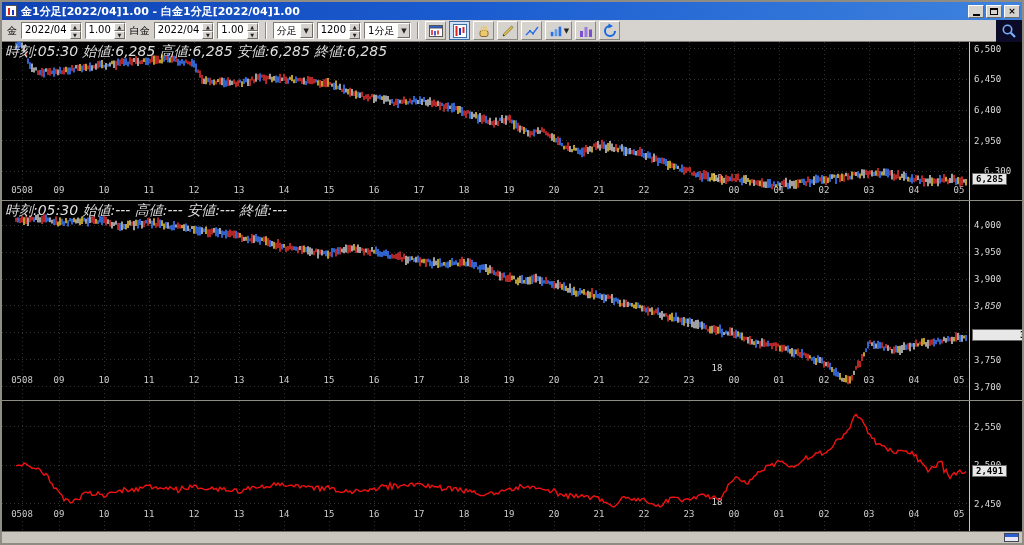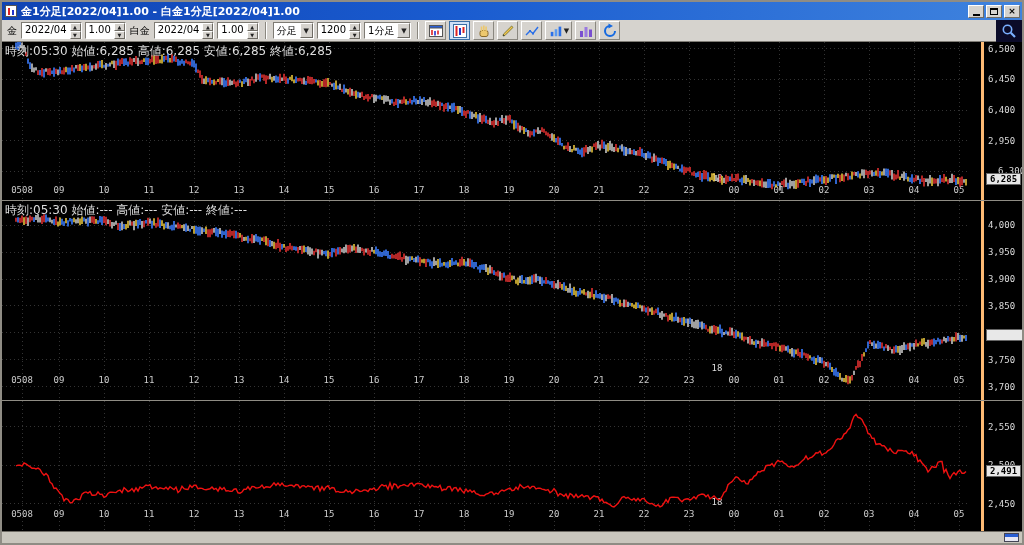--- a/index.html
+++ b/index.html
@@ -41,26 +41,26 @@
   .zoomcell { width:26px; height:22px; flex:0 0 26px; background:#0b0b28; display:flex; align-items:center; justify-content:center; }
 
   
   .charts { flex:1 1 auto; display:flex; flex-direction:column; background:#000; position:relative; }
   .panel { position:relative; background:#000; }
   .panel.p1 { height:158px; }
   .panel.p2 { height:200px; border-top:1px solid #8f8c84; }
   .panel.p3 { height:131px; border-top:1px solid #8f8c84; }
   .plot { position:absolute; left:0; top:0; bottom:0; right:53px; }
   .plot svg { width:100%; height:100%; display:block; }
-  .axis { position:absolute; right:0; top:0; bottom:0; width:41px; background:#000; border-left:3px solid #fdba74; }
+  .axis { position:absolute; right:0; top:0; bottom:0; width:53px; background:#000; border-left:1px solid #fdba74; }
   .axlabel { position:absolute; left:4px; color:#ddd; font-size:9px; font-family:"DejaVu Sans Mono",monospace; }
   .curtag { position:absolute; left:2px; background:#e8e8e8; color:#000; font-size:9px; font-weight:bold;
             font-family:"DejaVu Sans Mono",monospace; padding:0 3px; border:1px solid #666; }
-  .info { position:absolute; top:1px; left:3px; color:#ddd; font-size:12px; white-space:nowrap;
-          font-family:"DejaVu Sans",sans-serif; }
+  .info { position:absolute; top:1px; left:3px; color:#ddd; font-size:14px; white-space:nowrap;
+          font-family:"DejaVu Sans",sans-serif;font-style:italic; }
   svg text { font-family:"DejaVu Sans Mono",monospace; }
 
   
   .bottomstrip { height:12px; flex:0 0 12px; background:#c9c6bd; border-top:1px solid #6e6b64;
                  display:flex; align-items:center; justify-content:flex-end; padding-right:3px; }
   .stripicon { width:15px; height:9px; background:#e8e8f4; border:1px solid #445; position:relative; }
   .stripicon i { position:absolute; left:0; top:0; right:0; height:3px; background:#2a5fd4; }
 </style>
 </head>
 <body>
@@ -1277,21 +1277,21 @@
             <line x1="960" y1="133.9" x2="960" y2="140.7" stroke="#c8c8c8" stroke-width="1.6"></line>
             <line x1="962" y1="134.4" x2="962" y2="137.5" stroke="#e8c43a" stroke-width="1.6"></line>
             <line x1="964" y1="133.9" x2="964" y2="140.0" stroke="#3b7dff" stroke-width="1.6"></line>
           </svg>
         <div class="info">時刻:05:30 始値:--- 高値:--- 安値:--- 終値:---</div>
       </div>
       <div class="axis" id="axis-plat">
           <div class="axlabel" style="top: 19px;">4,000</div>
           <div class="axlabel" style="top: 46px;">3,950</div>
           <div class="axlabel" style="top: 73px;">3,900</div>
-          <div class="axlabel" style="top: 100px;">3,850</div>
+          <div class="axlabel" style="top: 100px; font-style: italic;">3,850</div>
           <div class="axlabel" style="top: 127px;">3,800</div>
           <div class="axlabel" style="top: 154px;">3,750</div>
           <div class="axlabel" style="top: 181px;">3,700</div>
           <div class="curtag" style="top: 128px; padding-left: 47px;">3,794</div>
         </div>
     </div>
 
     <div class="panel p3">
       <div class="plot">
         <svg id="svg-spread" preserveAspectRatio="none" viewBox="0 0 967 130">

